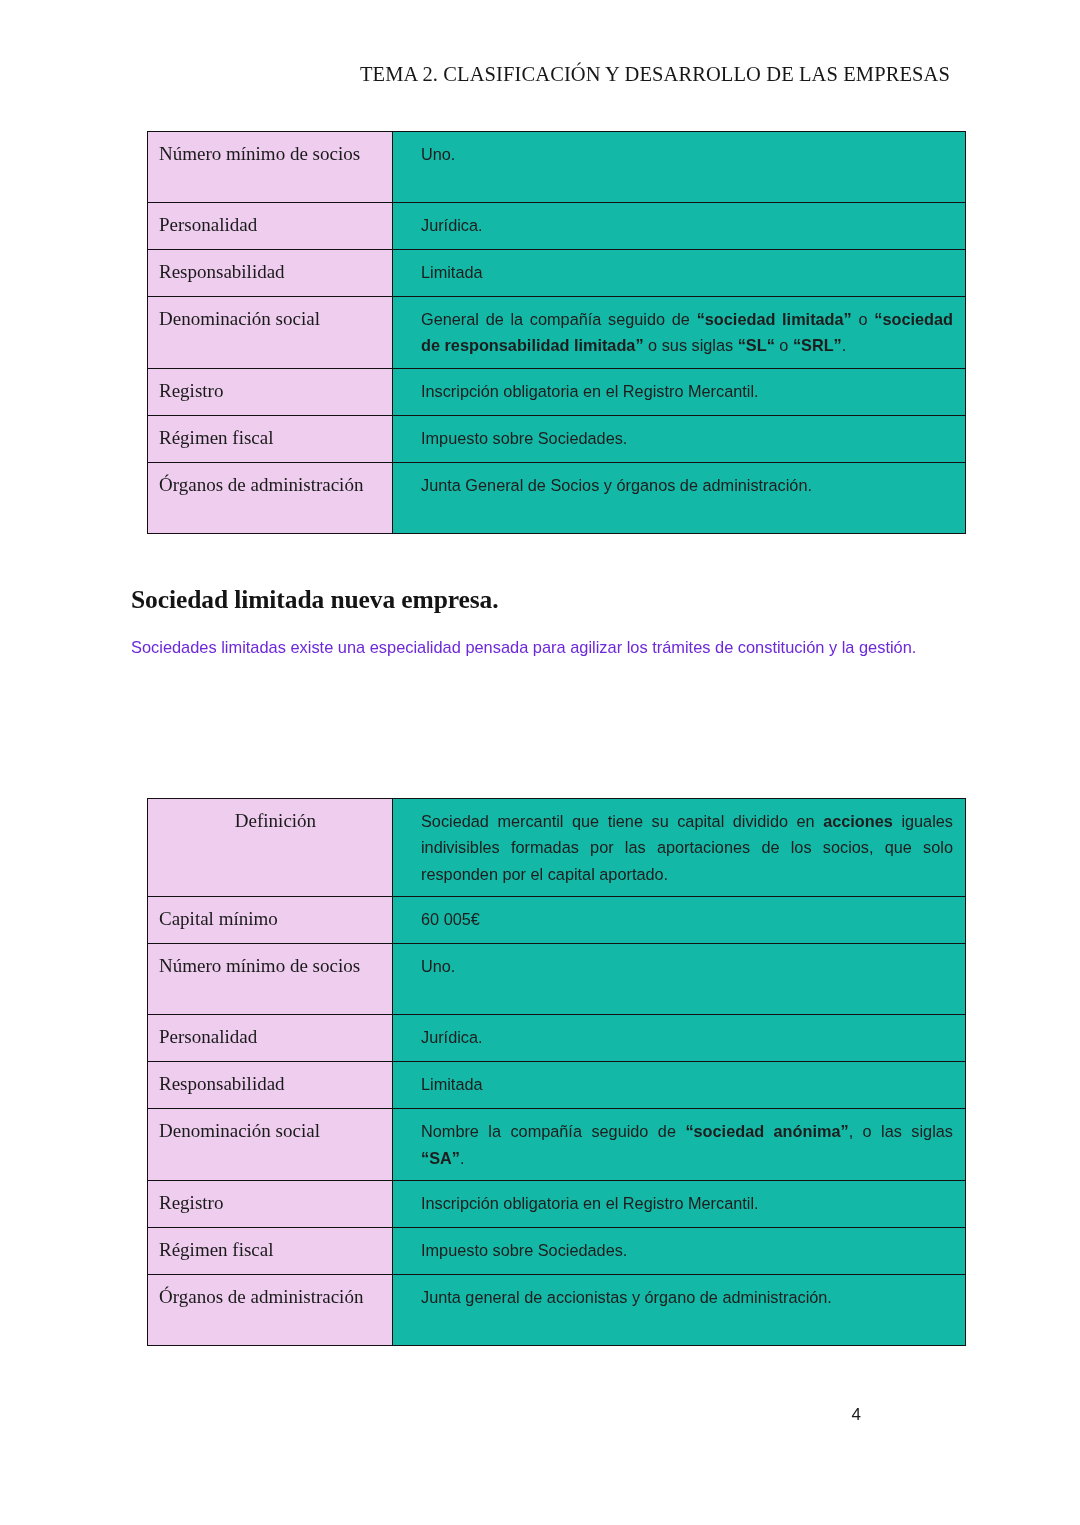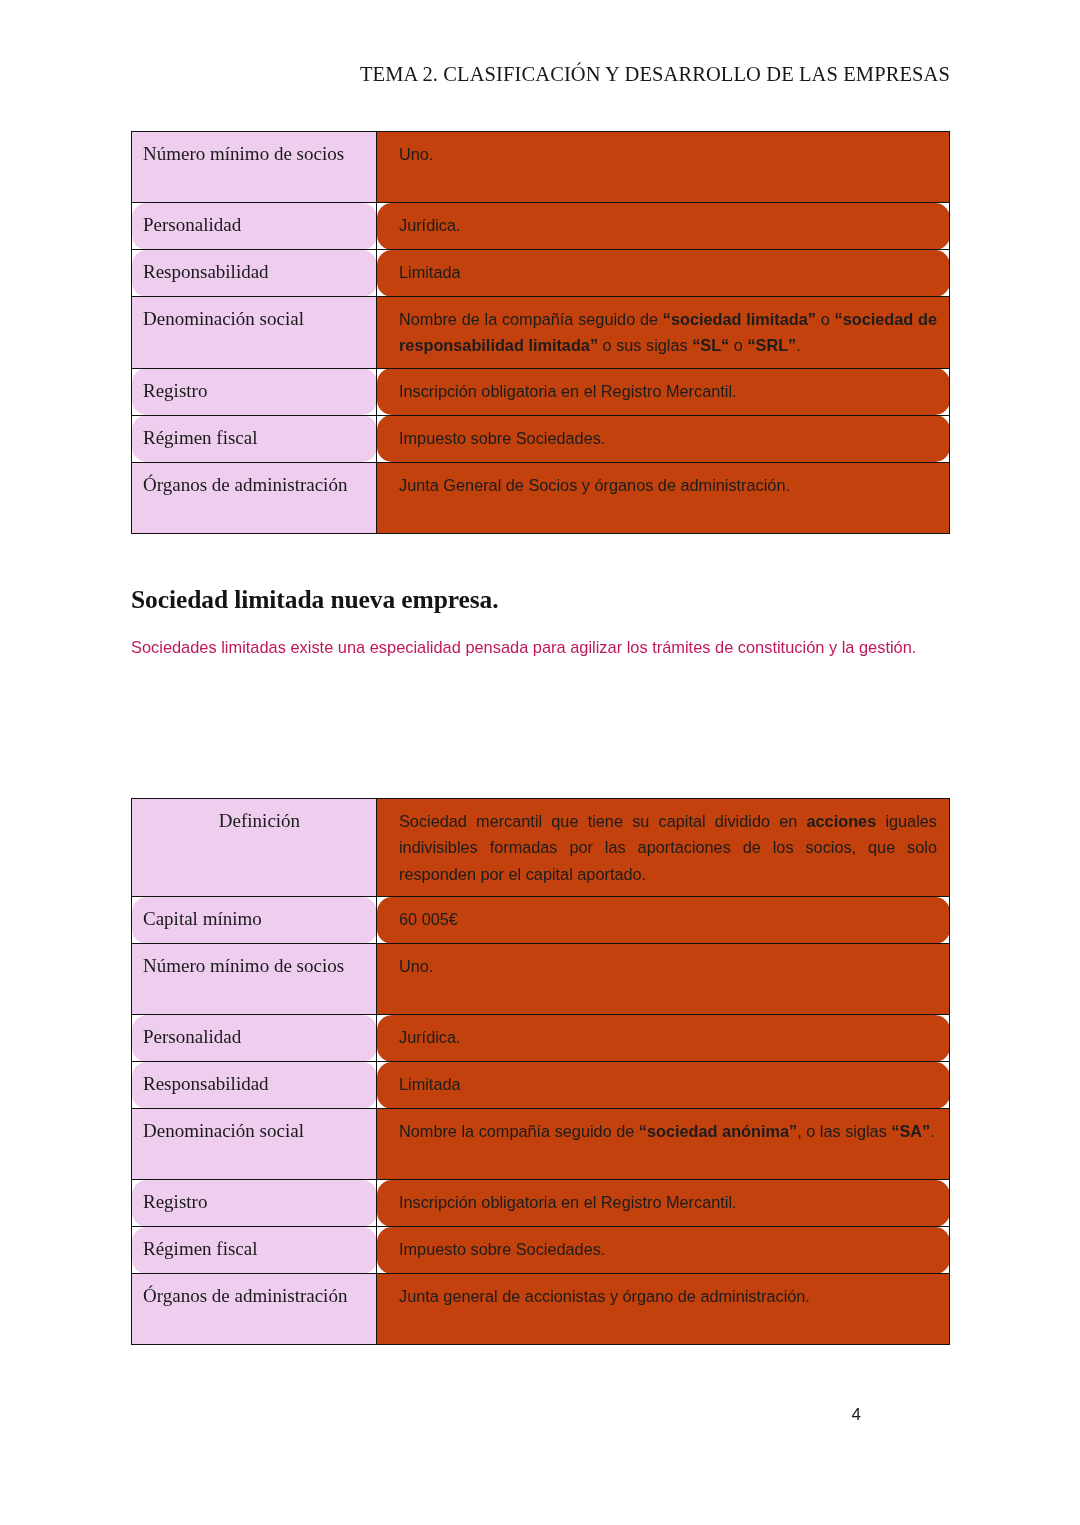--- a/index.html
+++ b/index.html
@@ -36,21 +36,21 @@
     font-size: 20.5px;
     line-height: 1.2;
     letter-spacing: 0.1px;
     color: #171717;
     white-space: nowrap;
   }
 
   
   .spec-table {
     position: absolute;
-    left: 131px;
+    left: 147px;
     width: 818px;
     border-collapse: collapse;
     table-layout: fixed;
     background: #ffffff;
   }
   .spec-table.t1 { top: 131px; }
   .spec-table.t2 { top: 798px; }
 
   .spec-table col.c-label { width: 245px; }
   .spec-table col.c-value { width: 573px; }
@@ -63,30 +63,30 @@
 
   td.label-cell {
     background: #eecdee;
     font-family: "Liberation Serif", serif;
     font-size: 19px;
     line-height: 1.32;
     color: #1a1a1a;
     padding: 9px 0 9px 11px;
   }
   td.value-cell {
-    background: #c2410c;
+    background: #14b8a6;
     font-family: "Liberation Sans", sans-serif;
     font-size: 16.3px;
     line-height: 1.62;
     color: #1d1d1d;
-    padding: 9px 12px 9px 22px;
+    padding: 9px 12px 9px 28px;
   }
   td.value-cell.justify { text-align: justify; text-align-last: left; }
   td.value-cell b { font-weight: bold; }
-  tr.r-std   td { height: 28px; border-radius: 15px; }
+  tr.r-std   td { height: 28px; }
   tr.r-two   td { height: 52px; }
   tr.r-three td { height: 78px; text-align: center; }
 
   
   .h2-heading {
     position: absolute;
     left: 131px;
     width: 818px;
     font-family: "Liberation Serif", serif;
     font-weight: bold;
@@ -111,21 +111,21 @@
   .h1-heading.hd-sa { top: 718px; }
 
   .body-par {
     position: absolute;
     left: 131px;
     width: 820px;
     top: 632px;
     font-family: "Liberation Sans", sans-serif;
     font-size: 16.4px;
     line-height: 1.95;
-    color: #be185d;
+    color: #6d28d9;
     text-align: justify;
     text-align-last: left;
   }
 
   
   .page-number {
     position: absolute;
     right: 131px;
     top: 1405px;
     font-family: "Liberation Sans", sans-serif;
@@ -155,21 +155,21 @@
         <td class="label-cell">Personalidad</td>
         <td class="value-cell">Jurídica.</td>
       </tr>
       <tr class="r-std">
         <td class="label-cell">Responsabilidad</td>
         <td class="value-cell">Limitada</td>
       </tr>
       <tr class="r-two">
         <td class="label-cell">Denominación social</td>
         <td class="value-cell justify">
-          <span>Nombre de la compañía seguido de </span><b>“sociedad limitada”</b><span> o </span><b>“sociedad de responsabilidad limitada”</b><span> o sus siglas </span><b>“SL“</b><span> o </span><b>“SRL”</b><span>.</span>
+          <span>General de la compañía seguido de </span><b>“sociedad limitada”</b><span> o </span><b>“sociedad de responsabilidad limitada”</b><span> o sus siglas </span><b>“SL“</b><span> o </span><b>“SRL”</b><span>.</span>
         </td>
       </tr>
       <tr class="r-std">
         <td class="label-cell">Registro</td>
         <td class="value-cell">Inscripción obligatoria en el Registro Mercantil.</td>
       </tr>
       <tr class="r-std">
         <td class="label-cell">Régimen fiscal</td>
         <td class="value-cell">Impuesto sobre Sociedades.</td>
       </tr>

